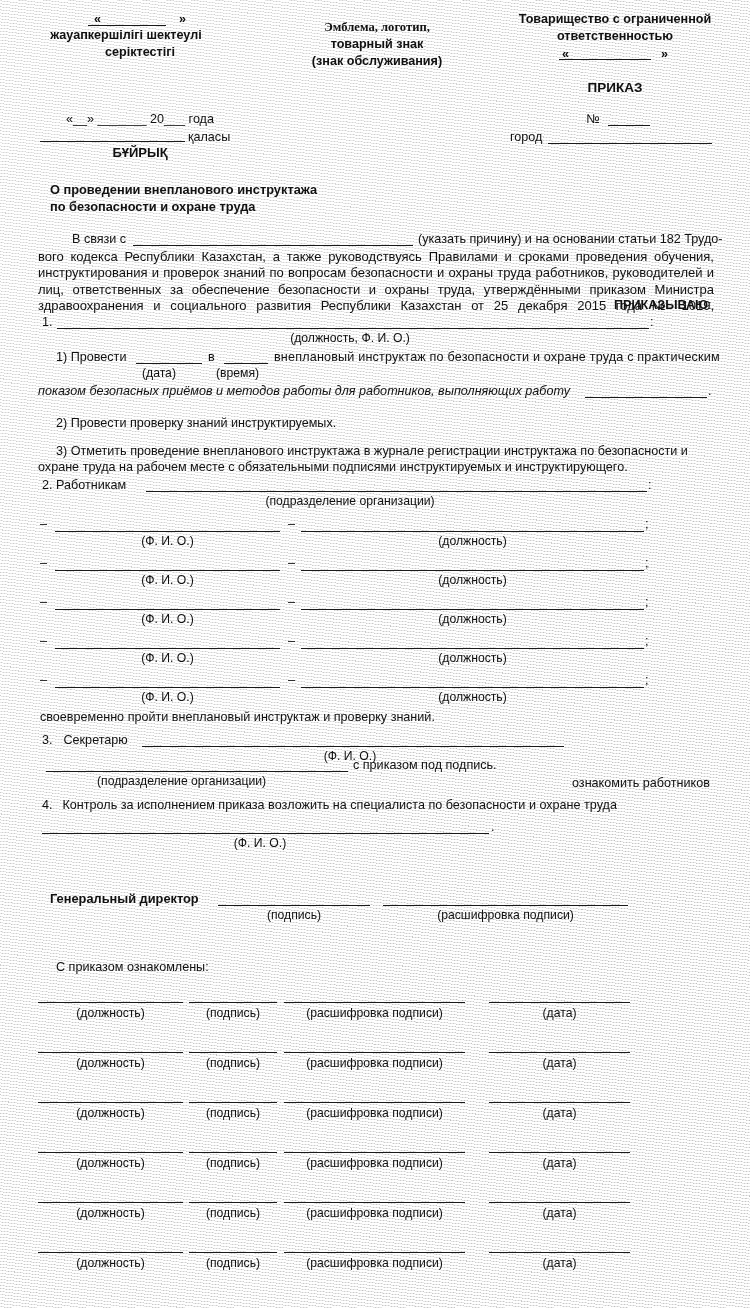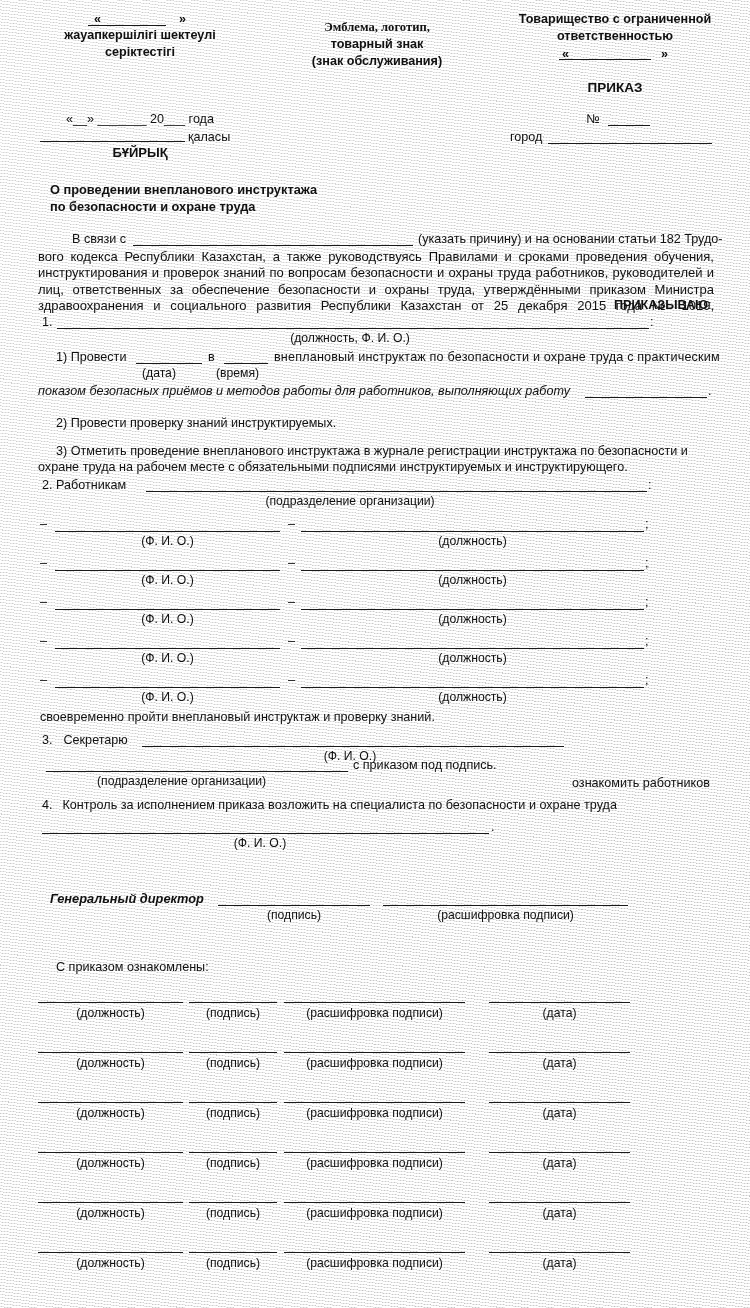--- a/index.html
+++ b/index.html
@@ -45,21 +45,21 @@
 
 <div id="paper"></div>
 
 <div id="sheet">
 
   <div>
     <div class="abs t c b" style="left:25px;top:12px;width:230px;">
       <span>«</span><span style="display:inline-block;width:78px;"></span><span>»</span>
     </div>
     <div class="rule" style="left:88px;top:25px;width:78px;"></div>
-    <div class="abs t c b" style="left:25px;top:28px;width:230px;">жауапкершілігі шектеулі</div>
+    <div class="abs t c b" style="left:11px;top:28px;width:230px;">жауапкершілігі шектеулі</div>
     <div class="abs t c b" style="left:25px;top:45px;width:230px;">серіктестігі</div>
     <div class="abs t c b" style="left:25px;top:97px;width:230px;font-size:13px;margin-top:48px;">БҰЙРЫҚ</div>
     <div class="abs t c" style="left:25px;top:112px;width:230px;">«__» _______ 20___ года</div>
     <div class="abs t" style="left:188px;top:130px;">қаласы</div>
     <div class="rule" style="left:40px;top:141px;width:145px;"></div>
   </div>
 
   <div>
     <div class="abs t c b" style="left:262px;top:20px;width:230px;font-family:Liberation Serif, serif;">Эмблема, логотип,</div>
     <div class="abs t c b" style="left:262px;top:37px;width:230px;">товарный знак</div>
@@ -219,21 +219,21 @@
       <span>4.</span>
       <span style="display:inline-block;width:3px;"></span>
       <span>Контроль  за  исполнением  приказа  возложить  на  специалиста  по  безопасности  и  охране  труда</span>
     </div>
     <div class="rule" style="left:42px;top:833px;width:447px;"></div>
     <div class="abs t" style="left:491px;top:820px;">.</div>
     <div class="cap c" style="left:110px;top:836px;width:300px;">(Ф. И. О.)</div>
   </div>
 
   <div>
-    <div class="abs t b" style="left:50px;top:891px;font-size:12.8px;font-style:italic;">Генеральный директор</div>
+    <div class="abs t b" style="left:50px;top:891px;font-size:12.8px;">Генеральный директор</div>
     <div class="rule" style="left:218px;top:905px;width:152px;"></div>
     <div class="rule" style="left:383px;top:905px;width:245px;"></div>
     <div class="cap c" style="left:218px;top:908px;width:152px;">(подпись)</div>
     <div class="cap c" style="left:383px;top:908px;width:245px;">(расшифровка подписи)</div>
   </div>
 
   <div>
     <div class="abs t" style="left:56px;top:960px;">С приказом ознакомлены:</div>
 
     <div>

